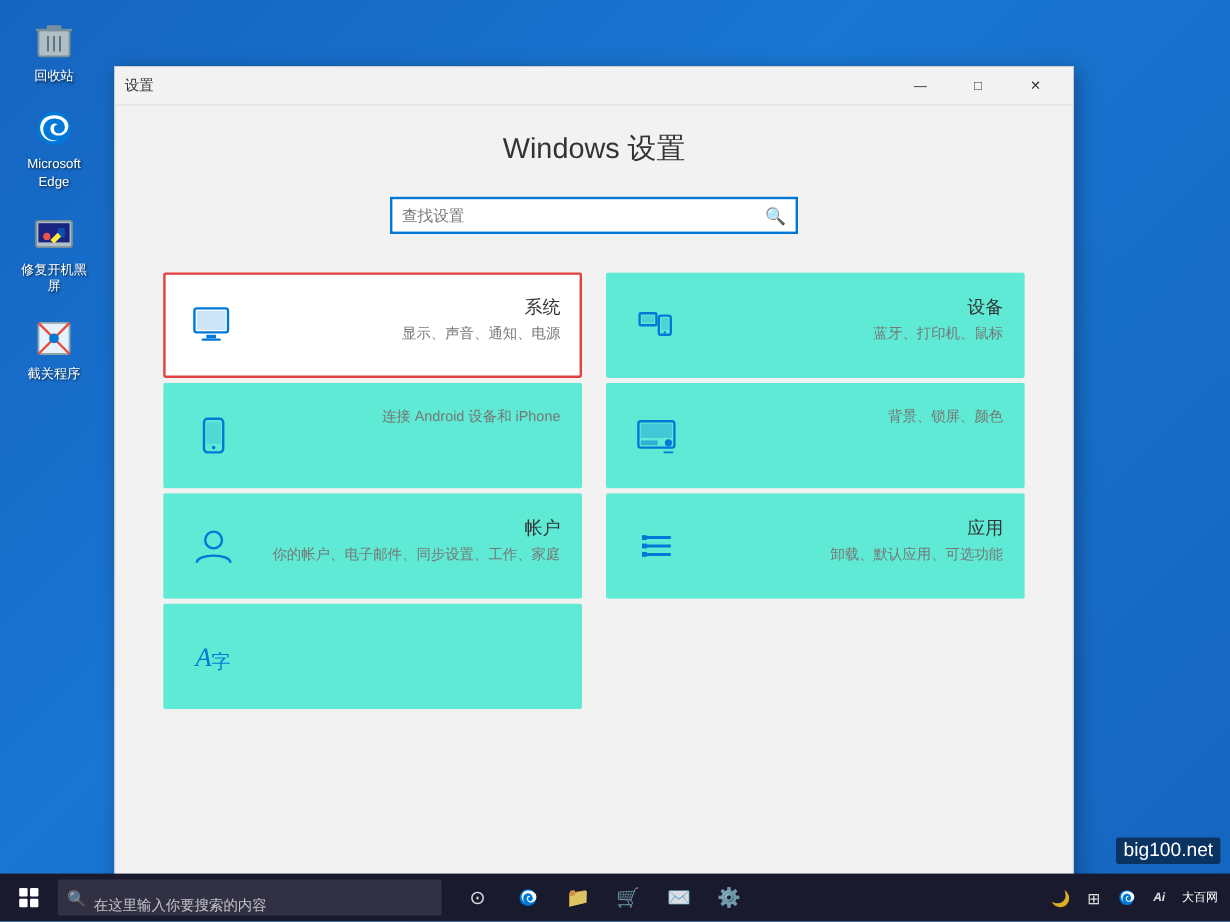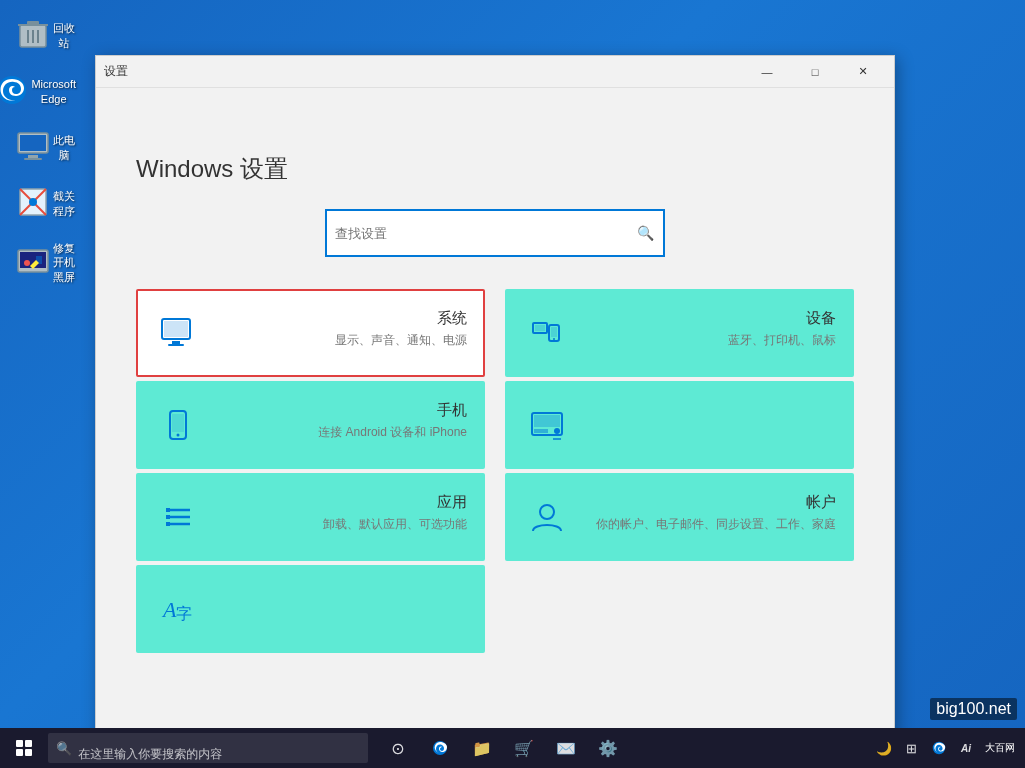--- a/index.html
+++ b/index.html
@@ -24,20 +24,21 @@
     .desktop-icons {
       position: absolute;
       left: 10px;
       top: 10px;
       display: flex;
       flex-direction: column;
       gap: 8px;
     }
     .desktop-icon {
       display: flex;
+      flex-direction: column;
       align-items: center;
       width: 70px;
       padding: 4px;
       cursor: pointer;
       border-radius: 4px;
       justify-content: flex-end;
     }
     .desktop-icon .icon-img {
       width: 40px;
       height: 40px;
@@ -60,21 +61,20 @@
       position: absolute;
       top: 55px;
       left: 95px;
       width: 800px;
       height: 690px;
       background: #f2f2f2;
       border: 1px solid #ccc;
       box-shadow: 3px 3px 15px rgba(0,0,0,0.3);
       display: flex;
       flex-direction: column;
-      gap: 45px;
     }
 
     .title-bar {
       height: 32px;
       background: #f2f2f2;
       display: flex;
       align-items: center;
       padding: 0 8px;
       border-bottom: 1px solid #e0e0e0;
       flex-shrink: 0;
@@ -101,35 +101,35 @@
       border: none;
     }
 
     .settings-body {
       flex: 1;
       overflow-y: auto;
       padding: 20px 40px;
     }
 
     .settings-title {
-      text-align: left;
+      text-align: center;
       font-size: 24px;
       font-weight: 300;
       color: #333;
       margin-bottom: 24px;
     }
 
     .search-bar-container {
       display: flex;
       justify-content: center;
       margin-bottom: 32px;
     }
     .search-bar {
       width: 340px;
-      height: 48px;
+      height: 31px;
       border: 2px solid #0078d7;
       display: flex;
       align-items: center;
       background: white;
       padding: 0 8px;
     }
     .search-input {
       flex: 1;
       border: none;
       outline: none;
@@ -306,57 +306,46 @@
     <div class="desktop-icon">
       <div class="icon-img">
         <svg width="38" height="38" viewBox="0 0 38 38">
           <ellipse cx="19" cy="19" rx="14" ry="14" fill="#0078d7"></ellipse>
           <path d="M19 8 C10 8 6 15 8 22 C10 28 16 31 22 29 C16 30 10 26 10 20 C10 14 15 10 21 11 C25 11 28 14 28 18 C28 21 26 23 23 23 C20 23 19 21 19 19 C19 17 20 16 22 16 C20 14 16 15 16 19 C16 22 18 25 23 25 C28 25 31 21 31 17 C31 12 26 8 19 8 Z" fill="white"></path>
         </svg>
       </div>
       <span class="icon-label">Microsoft Edge</span>
     </div>
 
-    <div class="desktop-icon">
-      <div class="icon-img">
-        <svg width="38" height="38" viewBox="0 0 38 38">
-          <rect x="4" y="6" width="30" height="20" rx="2" fill="#b0bec5" stroke="#78909c" stroke-width="1.5"></rect>
-          <rect x="6" y="8" width="26" height="16" fill="#1565c0"></rect>
-          <rect x="14" y="28" width="10" height="3" fill="#90a4ae"></rect>
-          <rect x="10" y="31" width="18" height="2" rx="1" fill="#78909c"></rect>
-        </svg>
-      </div>
-      <span class="icon-label">此电脑</span>
-    </div>
-
-    <div class="desktop-icon">
-      <div class="icon-img">
-        <svg width="38" height="38" viewBox="0 0 38 38">
-          <rect x="6" y="6" width="26" height="26" rx="2" fill="#e3f2fd" stroke="#90a4ae" stroke-width="1.5"></rect>
-          <line x1="6" y1="6" x2="32" y2="32" stroke="#e74c3c" stroke-width="2"></line>
-          <line x1="32" y1="6" x2="6" y2="32" stroke="#e74c3c" stroke-width="2"></line>
-          <circle cx="19" cy="19" r="4" fill="#0078d7"></circle>
-        </svg>
-      </div>
-      <span class="icon-label">截关程序</span>
-    </div>
 
     <div class="desktop-icon">
       <div class="icon-img">
         <svg width="38" height="38" viewBox="0 0 38 38">
           <rect x="4" y="8" width="30" height="22" rx="2" fill="#b0bec5" stroke="#78909c" stroke-width="1.5"></rect>
           <rect x="6" y="10" width="26" height="16" fill="#1a237e"></rect>
           <path d="M22 14 L28 14 L28 22 L22 22 Z" fill="#0078d7" opacity="0.5"></path>
           <path d="M16 24 L22 18 L25 21 L19 27 Z" fill="#ffeb3b"></path>
           <circle cx="13" cy="21" r="3" fill="#ef5350"></circle>
         </svg>
       </div>
       <span class="icon-label">修复开机黑屏</span>
     </div>
 
+    <div class="desktop-icon">
+      <div class="icon-img">
+        <svg width="38" height="38" viewBox="0 0 38 38">
+          <rect x="6" y="6" width="26" height="26" rx="2" fill="#e3f2fd" stroke="#90a4ae" stroke-width="1.5"></rect>
+          <line x1="6" y1="6" x2="32" y2="32" stroke="#e74c3c" stroke-width="2"></line>
+          <line x1="32" y1="6" x2="6" y2="32" stroke="#e74c3c" stroke-width="2"></line>
+          <circle cx="19" cy="19" r="4" fill="#0078d7"></circle>
+        </svg>
+      </div>
+      <span class="icon-label">截关程序</span>
+    </div>
+
   </div>
 
   <div class="settings-window">
 
     <div class="title-bar">
       <span class="title-bar-text">设置</span>
       <div class="window-controls">
         <button class="win-btn">—</button>
         <button class="win-btn">□</button>
         <button class="win-btn close">✕</button>
@@ -408,67 +397,67 @@
 
         <div class="settings-item">
           <div class="settings-item-icon">
             <svg viewBox="0 0 36 36" fill="none">
               <rect x="10" y="4" width="16" height="28" rx="3" fill="none" stroke="#0078d7" stroke-width="2"></rect>
               <rect x="12" y="7" width="12" height="18" fill="#0078d7" opacity="0.15"></rect>
               <circle cx="18" cy="28" r="1.5" fill="#0078d7"></circle>
             </svg>
           </div>
           <div class="settings-item-text">
-            <div class="settings-item-title">手机</div>
             <div class="settings-item-desc">连接 Android 设备和 iPhone</div>
           </div>
         </div>
 
 
         <div class="settings-item">
           <div class="settings-item-icon">
             <svg viewBox="0 0 36 36" fill="none">
               <rect x="3" y="6" width="30" height="22" rx="2" fill="none" stroke="#0078d7" stroke-width="2"></rect>
               <rect x="5" y="8" width="26" height="12" fill="#0078d7" opacity="0.3"></rect>
               <rect x="5" y="22" width="14" height="4" fill="#0078d7" opacity="0.5"></rect>
               <circle cx="28" cy="24" r="3" fill="#0078d7"></circle>
               <line x1="24" y1="32" x2="32" y2="32" stroke="#0078d7" stroke-width="1.5"></line>
             </svg>
           </div>
           <div class="settings-item-text">
+            <div class="settings-item-desc">背景、锁屏、颜色</div>
+          </div>
+        </div>
+
+        <div class="settings-item">
+          <div class="settings-item-icon">
+            <svg viewBox="0 0 36 36" fill="none">
+              <circle cx="18" cy="13" r="7" fill="none" stroke="#0078d7" stroke-width="2"></circle>
+              <path d="M4 32 C4 24 32 24 32 32" fill="none" stroke="#0078d7" stroke-width="2"></path>
+            </svg>
+          </div>
+          <div class="settings-item-text">
+            <div class="settings-item-title">帐户</div>
+            <div class="settings-item-desc">你的帐户、电子邮件、同步设置、工作、家庭</div>
           </div>
         </div>
 
         <div class="settings-item">
           <div class="settings-item-icon">
             <svg viewBox="0 0 36 36" fill="none">
               <line x1="6" y1="11" x2="30" y2="11" stroke="#0078d7" stroke-width="2.5"></line>
               <line x1="6" y1="18" x2="30" y2="18" stroke="#0078d7" stroke-width="2.5"></line>
               <line x1="6" y1="25" x2="30" y2="25" stroke="#0078d7" stroke-width="2.5"></line>
               <rect x="6" y="9" width="4" height="4" fill="#0078d7"></rect>
               <rect x="6" y="16" width="4" height="4" fill="#0078d7"></rect>
               <rect x="6" y="23" width="4" height="4" fill="#0078d7"></rect>
             </svg>
           </div>
           <div class="settings-item-text">
             <div class="settings-item-title">应用</div>
             <div class="settings-item-desc">卸载、默认应用、可选功能</div>
-          </div>
-        </div>
-
-        <div class="settings-item">
-          <div class="settings-item-icon">
-            <svg viewBox="0 0 36 36" fill="none">
-              <circle cx="18" cy="13" r="7" fill="none" stroke="#0078d7" stroke-width="2"></circle>
-              <path d="M4 32 C4 24 32 24 32 32" fill="none" stroke="#0078d7" stroke-width="2"></path>
-            </svg>
-          </div>
-          <div class="settings-item-text">
-            <div class="settings-item-title">帐户</div>
-            <div class="settings-item-desc">你的帐户、电子邮件、同步设置、工作、家庭</div>
           </div>
         </div>
 
         <div class="settings-item">
           <div class="settings-item-icon">
             <svg viewBox="0 0 36 36" fill="none">
               <text x="3" y="26" font-size="22" fill="#0078d7" font-family="serif" font-style="italic">A</text>
               <text x="16" y="28" font-size="16" fill="#0078d7" font-family="serif">字</text>
             </svg>
           </div>

